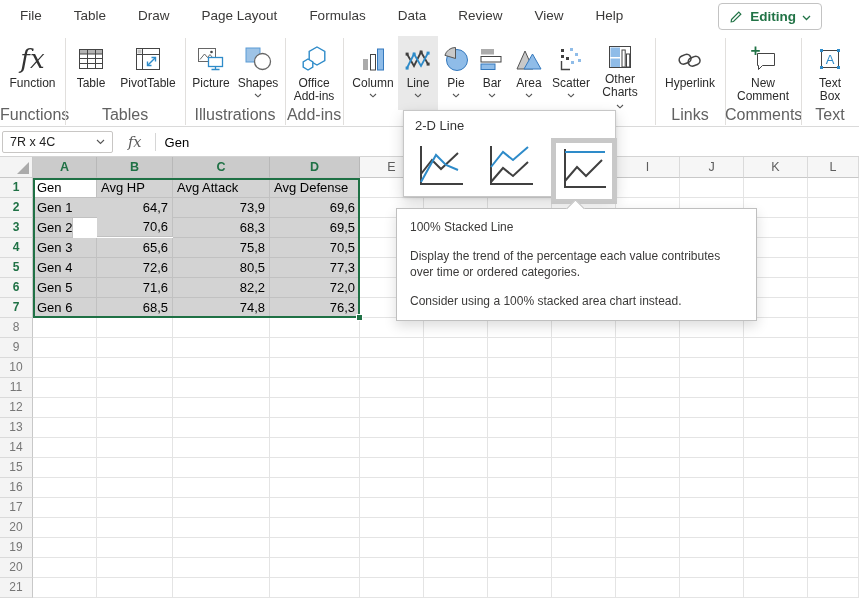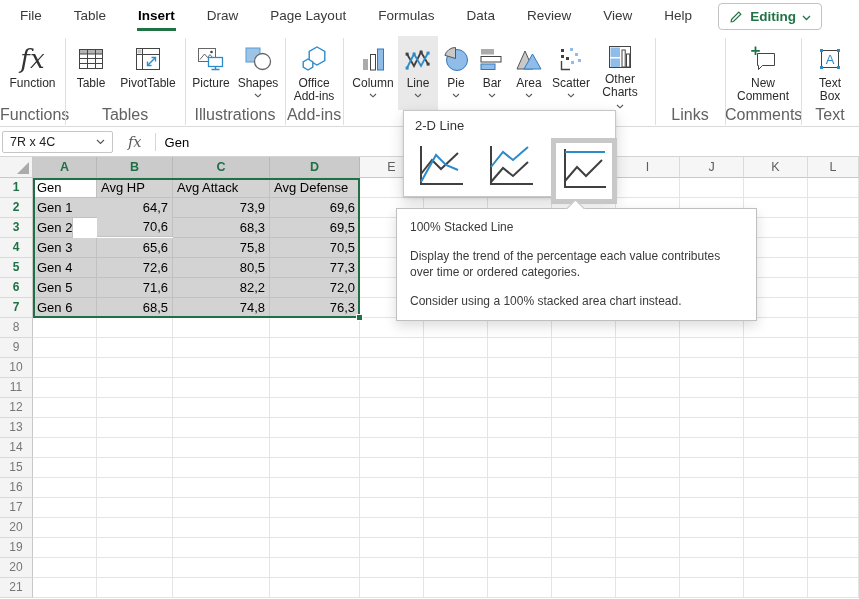--- a/index.html
+++ b/index.html
@@ -67,23 +67,20 @@
 
 <div id="app">
 
   <div class="menubar">
     <div class="mtab">
         <span>File</span>
       </div>
     <div class="mtab">
         <span>Table</span>
       </div>
-    <div class="mtab active">
-        <span>Insert</span>
-      </div>
     <div class="mtab">
         <span>Draw</span>
       </div>
     <div class="mtab">
         <span>Page Layout</span>
       </div>
     <div class="mtab">
         <span>Formulas</span>
       </div>
     <div class="mtab">
@@ -298,20 +295,31 @@
             </svg>
         </div>
         <div class="rlabel"><span>Other Charts</span> <svg width="8" height="5" viewBox="0 0 8 5" style="display:inline">
               <path d="M1 1 L4 3.8 L7 1" fill="none" stroke="#555" stroke-width="1.1"></path>
             </svg></div>
       </div>
     </div>
     <div class="gdiv" style="left:655px"></div>
 
     <div class="rgroup" style="left:655px;width:70px">
+      <div class="rbtn" style="width:66px">
+        <div class="ric">
+          <svg width="32" height="30" viewBox="0 0 32 30">
+              <g stroke="#444" fill="none" stroke-width="1.6">
+                <rect x="5" y="11" width="12" height="8.5" rx="4.2" transform="rotate(-22 11 15)"></rect>
+                <rect x="14" y="13" width="12" height="8.5" rx="4.2" transform="rotate(-22 20 17)"></rect>
+              </g>
+            </svg>
+        </div>
+        <div class="rlabel">Hyperlink</div>
+      </div>
       <div class="glabel">Links</div>
     </div>
     <div class="gdiv" style="left:725px"></div>
 
     <div class="rgroup" style="left:725px;width:76px">
       <div class="rbtn" style="width:66px">
         <div class="ric">
           <svg width="30" height="30" viewBox="0 0 30 30">
               <path d="M9.5 9.5 H26.5 V21.5 H14.5 L10.5 25.5 V21.5 H9.5 Z" fill="#fff" stroke="#444"></path>
               <path d="M7.5 2.5 V11 M3.2 6.8 H11.8" stroke="#217346" stroke-width="1.8" fill="none"></path>

